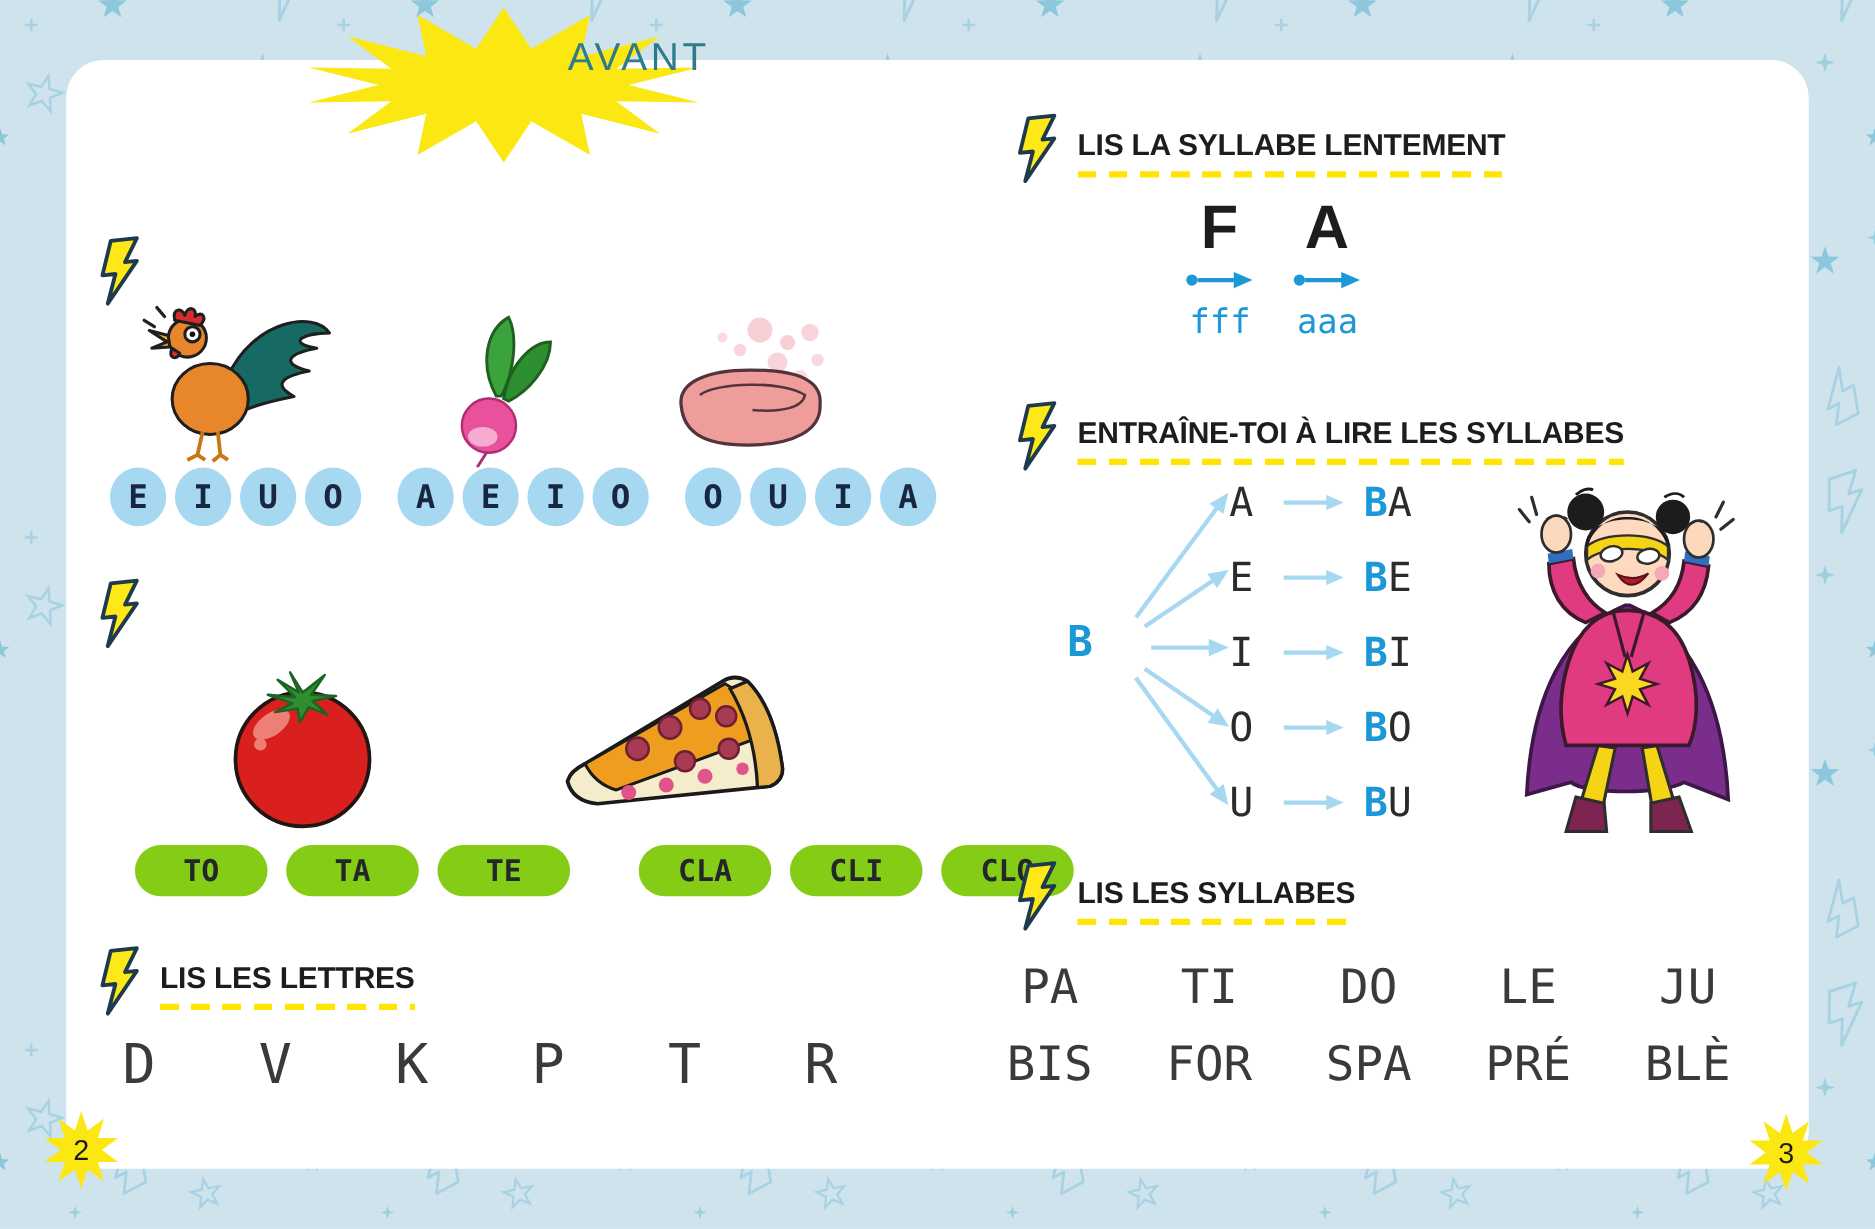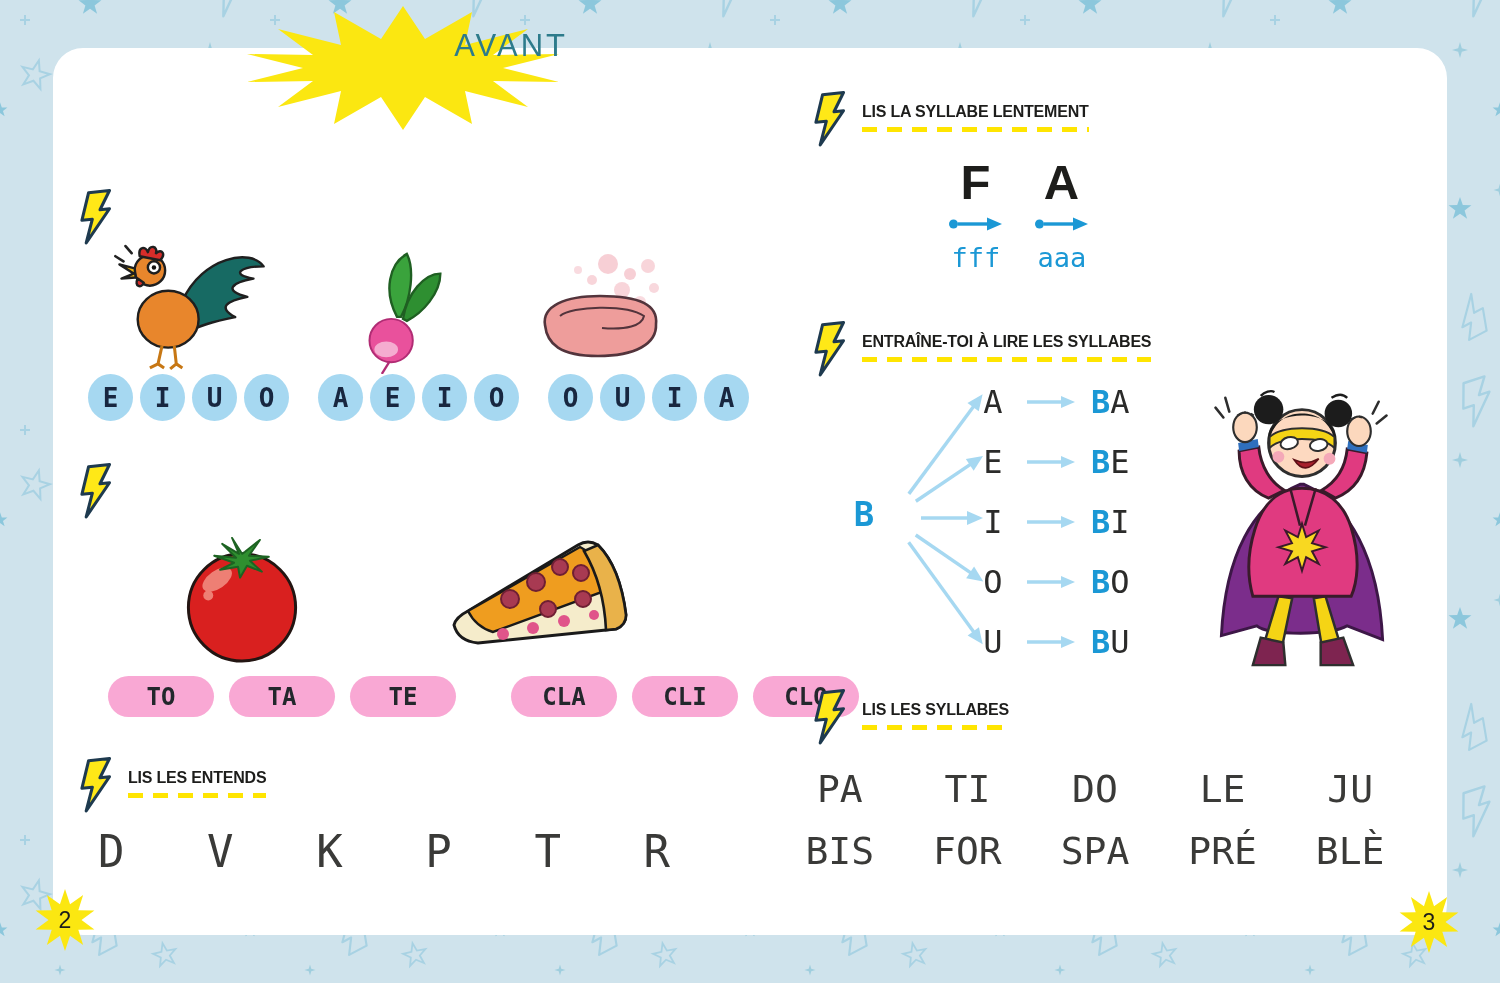--- a/index.html
+++ b/index.html
@@ -16,35 +16,35 @@
   .title-line1{position:absolute;left:0;top:28px;width:100%;text-align:right;
       font-size:31px;letter-spacing:3px;color:#2d7b8b;font-weight:500;}
   .title-line2{position:absolute;left:0;top:64px;width:100%;text-align:center;
       font-size:31px;letter-spacing:1px;color:#2d7b8b;font-weight:500;}
   .title-line2 .em{font-size:36px;font-weight:700;color:#1487cb;margin-left:8px;letter-spacing:1px;}
 
   
   .heading{display:flex;align-items:flex-start;}
   .bolt{width:42px;height:58px;flex:none;margin-right:12px;}
   .hblock{margin-top:13px;}
-  .htext{font-size:16px;font-weight:700;color:#1d1d1b;letter-spacing:-0.2px;white-space:nowrap;}
+  .htext{font-size:24px;font-weight:700;color:#1d1d1b;letter-spacing:-0.2px;white-space:nowrap;}
   .hdash{height:5px;margin-top:6px;
       background:repeating-linear-gradient(90deg,#ffe501 0 15px,rgba(0,0,0,0) 15px 25px);}
 
   
   .circle-row{display:flex;align-items:center;}
   .circle-group{display:flex;}
   .circle-group + .circle-group{margin-left:22px;}
   .circle{width:45px;height:47px;border-radius:50%;background:#a6d8f1;margin-right:7px;
       display:flex;align-items:center;justify-content:center;
       font-family:"DejaVu Sans Mono",monospace;font-weight:700;font-size:26px;color:#182740;}
 
   
   .pill-row{display:flex;align-items:center;}
-  .pill{height:41px;min-width:74px;padding:0 16px;border-radius:21px;background:#f9a8d4;
+  .pill{height:41px;min-width:74px;padding:0 16px;border-radius:21px;background:#84cc16;
       display:flex;align-items:center;justify-content:center;margin-right:15px;
       font-family:"DejaVu Sans Mono",monospace;font-weight:700;font-size:24px;color:#23272c;}
   .pill-gap{width:40px;}
 
   
   .letter-row{display:flex;justify-content:space-between;}
   .read-letter{font-family:"DejaVu Sans Mono",monospace;font-size:44px;color:#3a3a38;}
 
   
   .fa-row{display:flex;align-items:flex-start;}
@@ -259,21 +259,21 @@
   <span class="pill">CLA</span>
   <span class="pill">CLI</span>
   <span class="pill">CLO</span>
 </div>
 
 <div class="abs heading" style="left:74px;top:756px">
   <svg class="bolt" viewBox="0 0 44 58">
       <use href="#bolt-shape"></use>
     </svg>
   <div class="hblock">
-    <div class="htext">LIS LES ENTENDS</div>
+    <div class="htext">LIS LES LETTRES</div>
     <div class="hdash"></div>
   </div>
 </div>
 
 <div class="abs letter-row" style="left:98px;top:826px;width:572px">
   <span class="read-letter">D</span>
   <span class="read-letter">V</span>
   <span class="read-letter">K</span>
   <span class="read-letter">P</span>
   <span class="read-letter">T</span>

